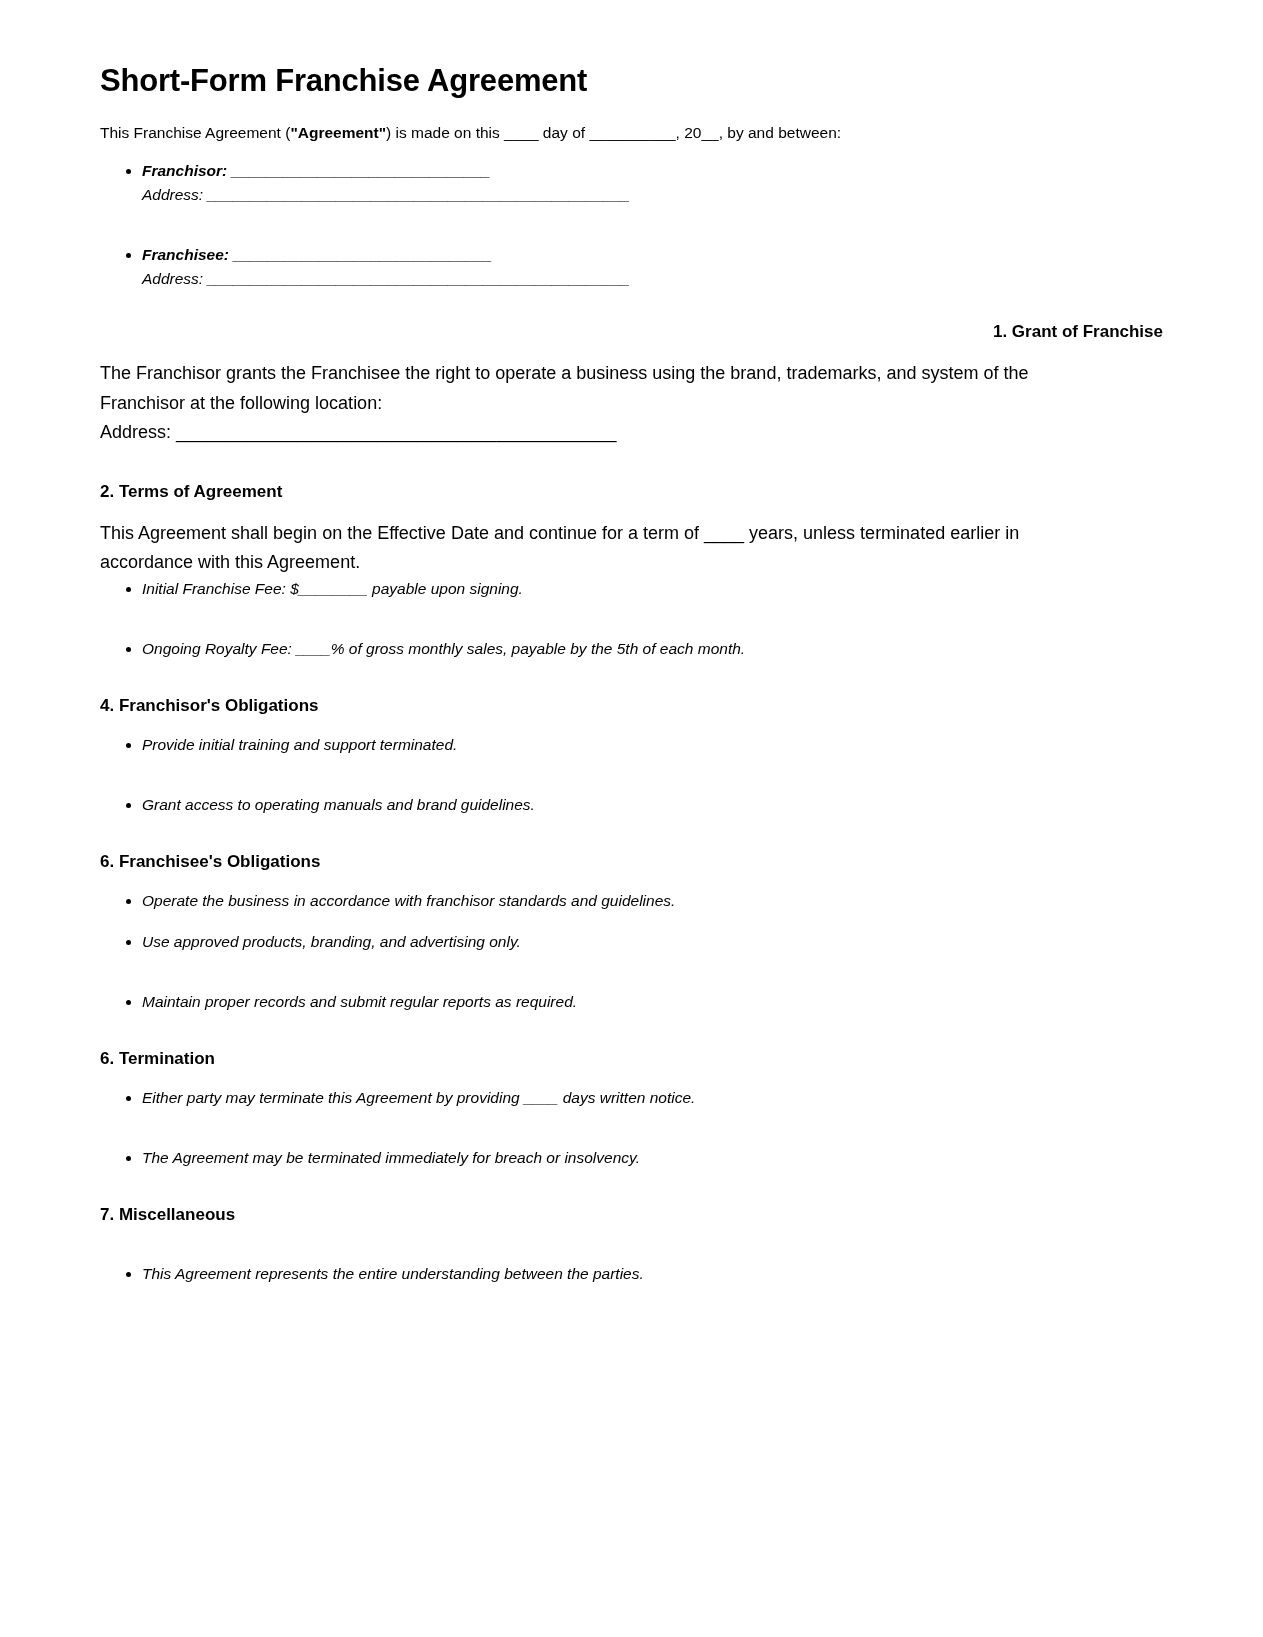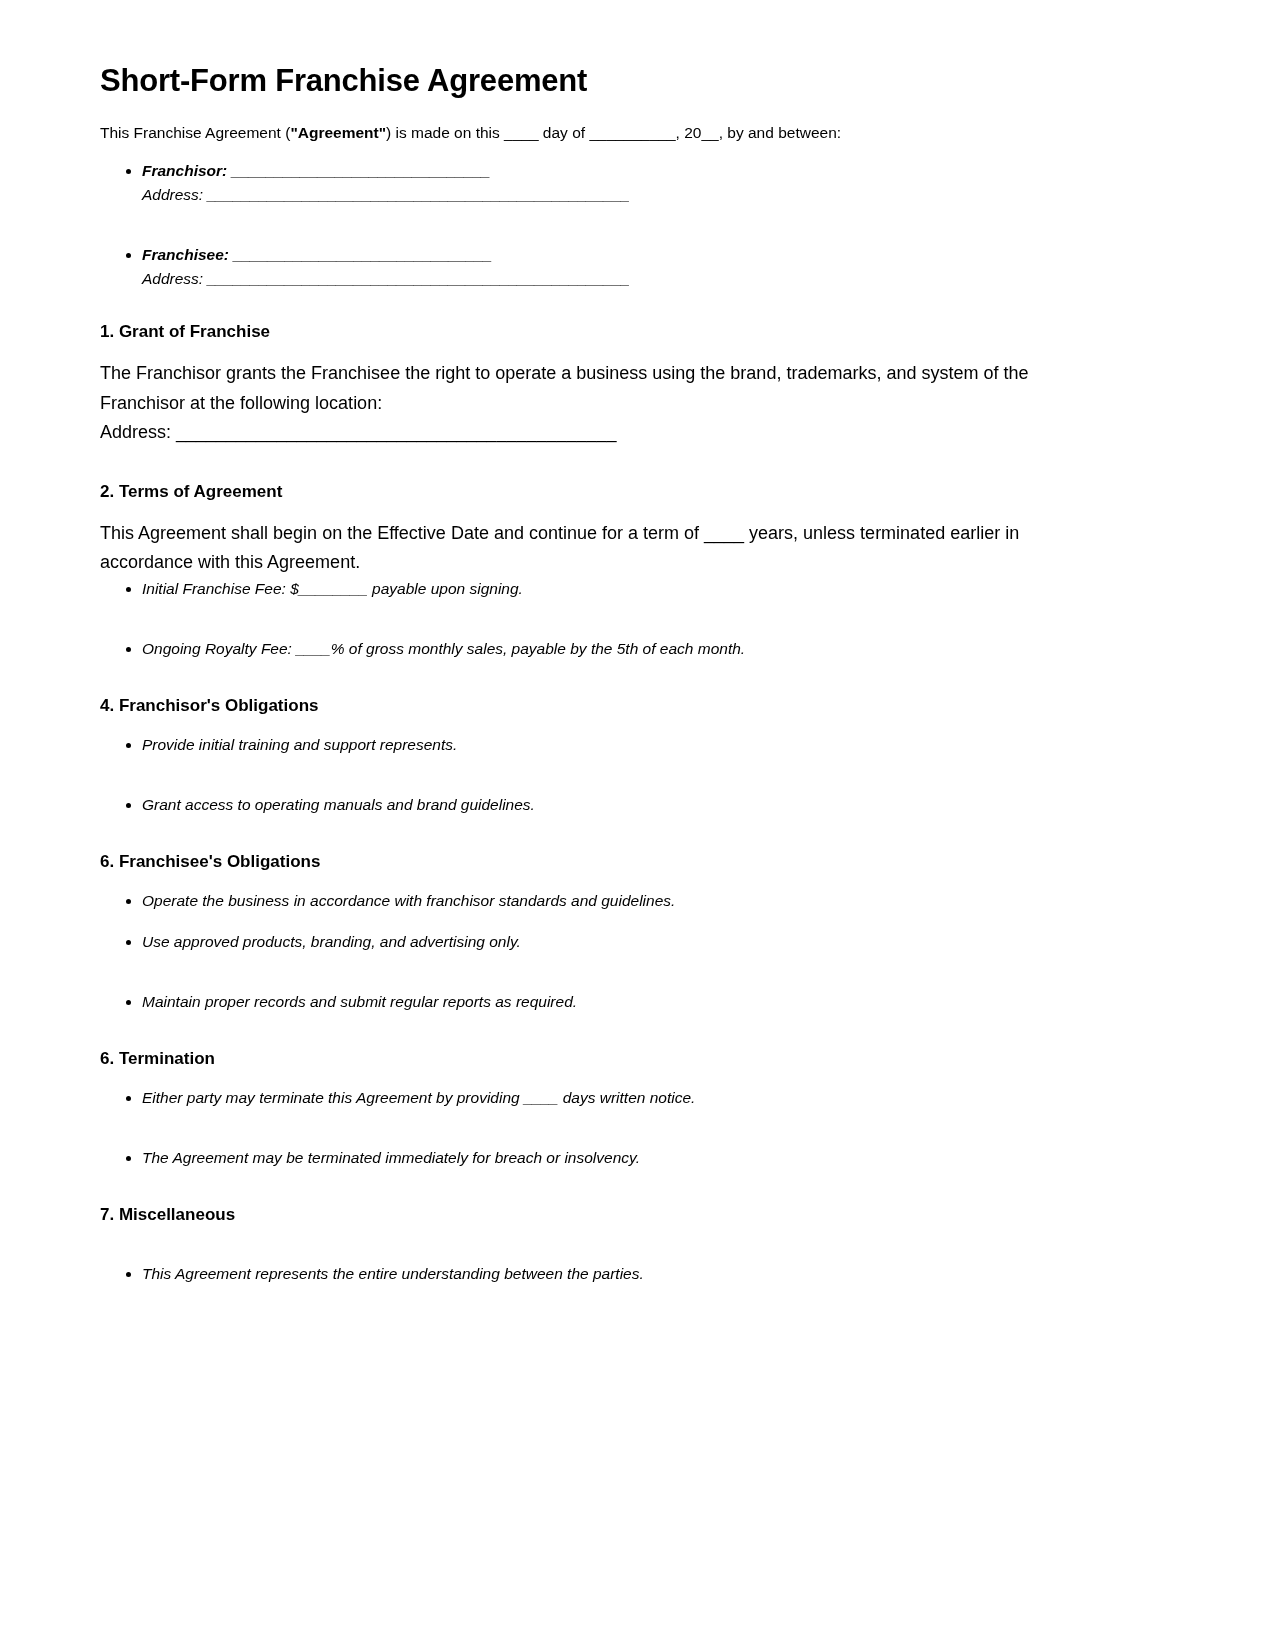--- a/index.html
+++ b/index.html
@@ -61,21 +61,21 @@
   }
   p.sec-para {
     font-size: 18px;
     line-height: 1.62;
     margin: 0;
     max-width: 985px;
   }
   p.sec-para .addr-line { display: block; }
 
   .section { margin: 0; }
-  .section.first h2.sec-heading { margin-top: 30px; }
+  .section.first h2.sec-heading { margin-top: 30px; text-align: right; }
 </style>
 </head>
 <body>
 
 <div class="page">
 
   <h1 class="doc-title">Short-Form Franchise Agreement</h1>
 
   <p class="intro"><span>This Franchise Agreement (</span><b>"Agreement"</b><span>) is made on this ____ day of __________, 20__, by and between:</span></p>
 
@@ -103,21 +103,21 @@
   <div class="section">
     <ul class="doc-list">
       <li>Initial Franchise Fee: $________ payable upon signing.</li>
       <li>Ongoing Royalty Fee: ____% of gross monthly sales, payable by the 5th of each month.</li>
     </ul>
   </div>
 
   <div class="section">
     <h2 class="sec-heading">4. Franchisor's Obligations</h2>
     <ul class="doc-list">
-      <li>Provide initial training and support represents.</li>
+      <li>Provide initial training and support terminated.</li>
       <li>Grant access to operating manuals and brand guidelines.</li>
     </ul>
   </div>
 
   <div class="section">
     <h2 class="sec-heading">6. Franchisee's Obligations</h2>
     <ul class="doc-list">
       <li>Operate the business in accordance with franchisor standards and guidelines.</li>
       <li>Use approved products, branding, and advertising only.</li>
       <li>Maintain proper records and submit regular reports as required.</li>

